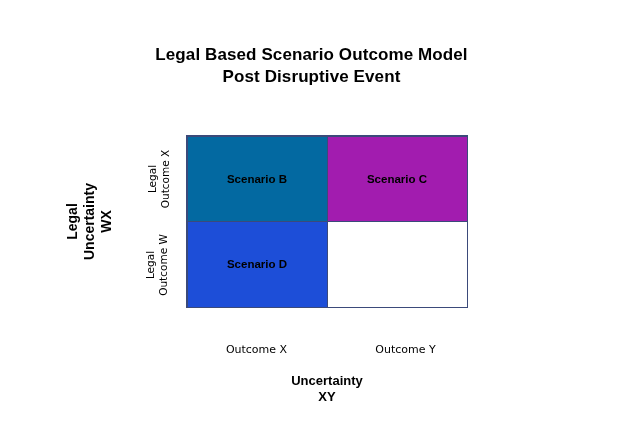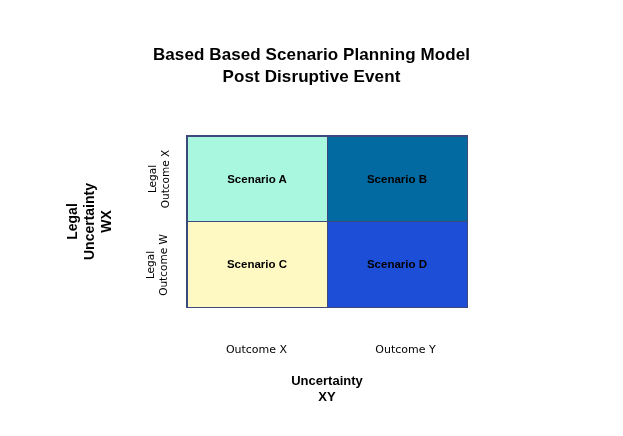--- a/index.html
+++ b/index.html
@@ -128,21 +128,21 @@
     font-weight: bold;
     font-size: 13px;
     line-height: 16px;
   }
   #x-axis-title span { display: block; }
 </style>
 </head>
 <body style="color: rgb(0, 0, 0); background-color: rgb(255, 255, 255);">
 
 <div id="chart-title">
-  <span class="title-line">Based Based Scenario Planning Model</span>
+  <span class="title-line">Legal Based Scenario Outcome Model</span>
   <span class="title-line">Post Disruptive Event</span>
 </div>
 
 <div id="y-axis-title">
   <div class="rot">
     <span>Legal</span>
     <span>Uncertainty</span>
     <span>WX</span>
   </div>
 </div>
@@ -154,27 +154,24 @@
   </div>
 </div>
 <div class="y-tick" id="y-tick-bottom">
   <div class="rot">
     <span>Legal</span>
     <span>Outcome W</span>
   </div>
 </div>
 
 <div id="matrix" style="border-color: rgb(59, 74, 122);">
-  <div class="quadrant" id="cell-a" style="background-color: rgb(170, 247, 224); border-color: rgb(59, 74, 122);">
-    <span class="quadrant-label">Scenario A</span>
-  </div>
   <div class="quadrant" id="cell-b" style="background-color: #0369a1; border-color: rgb(59, 74, 122);">
     <span class="quadrant-label">Scenario B</span>
   </div>
-  <div class="quadrant" id="cell-c" style="background-color: #fef9c3; border-color: rgb(59, 74, 122); align-items: center;">
+  <div class="quadrant" id="cell-c" style="background-color: #a21caf; border-color: rgb(59, 74, 122); align-items: center;">
     <span class="quadrant-label">Scenario C</span>
   </div>
   <div class="quadrant" id="cell-d" style="background-color: #1d4ed8; border-color: rgb(59, 74, 122);">
     <span class="quadrant-label">Scenario D</span>
   </div>
 </div>
 
 <div class="x-tick" id="x-tick-left">Outcome X</div>
 <div class="x-tick" id="x-tick-right">Outcome Y</div>
 

